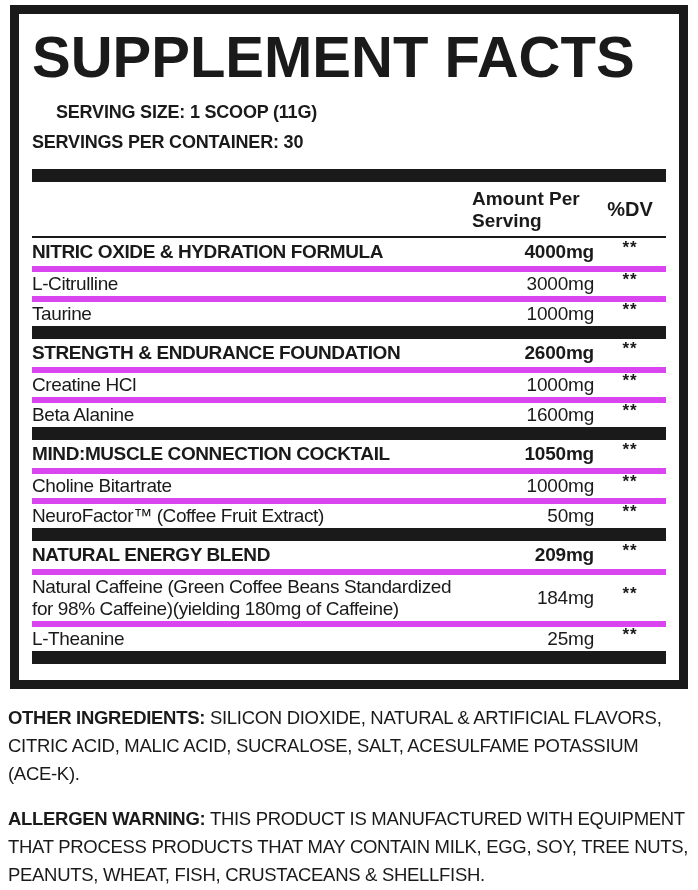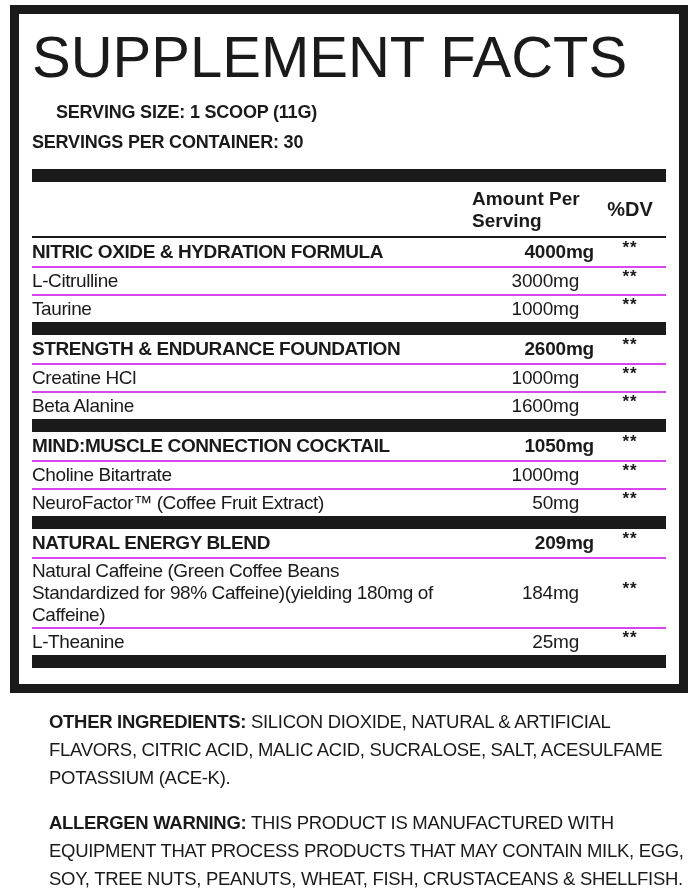--- a/index.html
+++ b/index.html
@@ -15,21 +15,21 @@
 
   .panel {
     margin: 5px 10px 0 10px;
     border: 9px solid #1a1a1a;
     background: #ffffff;
   }
   .panel-inner { padding: 10px 13px 16px 13px; }
 
   .title {
     font-size: 58px;
-    font-weight: 400;
+    font-weight: 700;
     line-height: 1.0;
     letter-spacing: 0px;
     white-space: nowrap;
     margin-top: 4px;
     color: #1a1a1a;
   }
 
   .serving-line {
     font-size: 18px;
     font-weight: 700;
@@ -45,21 +45,21 @@
   }
   .thick-bar.top { margin-top: 16px; }
 
   .frow {
     display: grid;
     grid-template-columns: 1fr 110px 72px;
     align-items: center;
     min-height: 28px;
     padding: 1px 0;
   }
-  .frow.ruled { border-top: 2px solid #d946ef; gap: 15px; }
+  .frow.ruled { border-top: 6px solid #d946ef; }
 
   .header-row {
     display: grid;
     grid-template-columns: 1fr 130px 72px;
     align-items: center;
     padding: 6px 0 4px 0;
     border-bottom: 2px solid #1a1a1a;
     min-height: 52px;
   }
   .amount-header {
@@ -104,21 +104,20 @@
     line-height: 21px;
     margin-top: 3px;
   }
 
   .bottom-block { margin: 15px 8px 0 8px; }
   .bottom-para {
     font-size: 18.5px;
     letter-spacing: -0.3px;
     line-height: 28px;
     margin-top: 0;
-    margin-left: 41px;
   }
   .bottom-para + .bottom-para { margin-top: 17px; }
   .bold-lead { font-weight: 700; }
 </style>
 </head>
 <body>
 
 <div class="page">
 
   <div class="panel">

